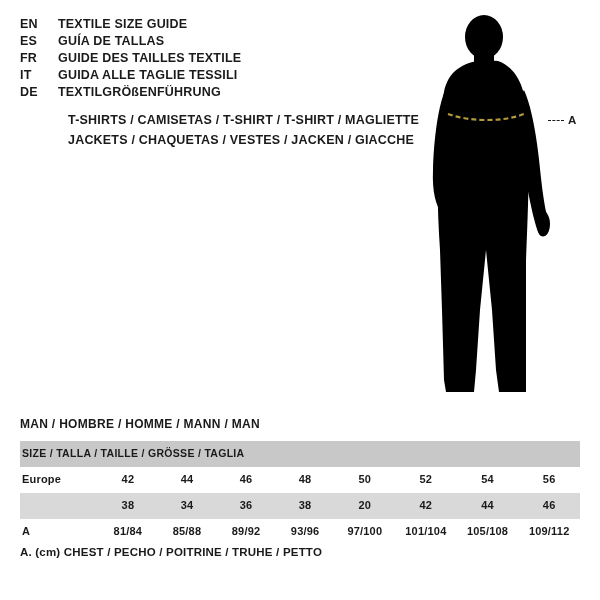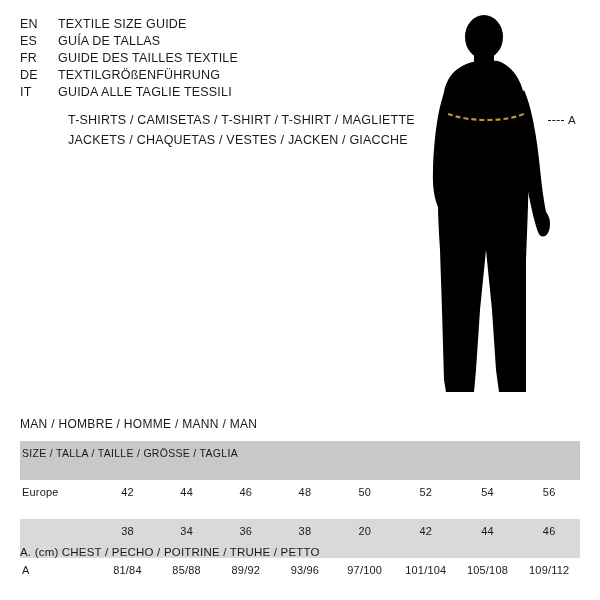--- a/index.html
+++ b/index.html
@@ -13,20 +13,21 @@
     font-family: "Liberation Sans", sans-serif;
     color: #1a1a1a;
     overflow: hidden;
     position: relative;
   }
   .page {
     position: relative;
     width: 600px;
     height: 600px;
     box-sizing: border-box;
+    font-weight: bold;
   }
 
   
   .lang-block {
     position: absolute;
     left: 20px;
     top: 16px;
     width: 340px;
   }
   .lang-row {
@@ -100,21 +101,21 @@
   table.size-table {
     position: absolute;
     left: 20px;
     top: 441px;
     width: 560px;
     border-collapse: collapse;
     font-size: 11px;
     color: #1a1a1a;
   }
   table.size-table td {
-    padding: 3px 0 18px 0;
+    padding: 3px 0 5px 0;
     height: 18px;
     vertical-align: middle;
     letter-spacing: 0.2px;
   }
   table.size-table tr.head-row td {
     background: #c8c8c8;
     font-size: 10.5px;
     letter-spacing: 0.3px;
   }
   table.size-table tr.shade td {
@@ -153,26 +154,26 @@
     </div>
     <div class="lang-row">
       <span class="lang-code">ES</span>
       <span class="lang-text">GUÍA DE TALLAS</span>
     </div>
     <div class="lang-row">
       <span class="lang-code">FR</span>
       <span class="lang-text">GUIDE DES TAILLES TEXTILE</span>
     </div>
     <div class="lang-row">
+      <span class="lang-code">IT</span>
+      <span class="lang-text">GUIDA ALLE TAGLIE TESSILI</span>
+    </div>
+    <div class="lang-row">
       <span class="lang-code">DE</span>
       <span class="lang-text">TEXTILGRÖßENFÜHRUNG</span>
-    </div>
-    <div class="lang-row">
-      <span class="lang-code">IT</span>
-      <span class="lang-text">GUIDA ALLE TAGLIE TESSILI</span>
     </div>
   </div>
 
   <div class="cat-block">
     <div class="cat-line">T-SHIRTS / CAMISETAS / T-SHIRT / T-SHIRT / MAGLIETTE</div>
     <div class="cat-line">JACKETS / CHAQUETAS / VESTES / JACKEN / GIACCHE</div>
   </div>
 
   <div class="figure-wrap">
     <svg class="figure-svg" width="200" height="390" viewBox="0 0 200 390">

